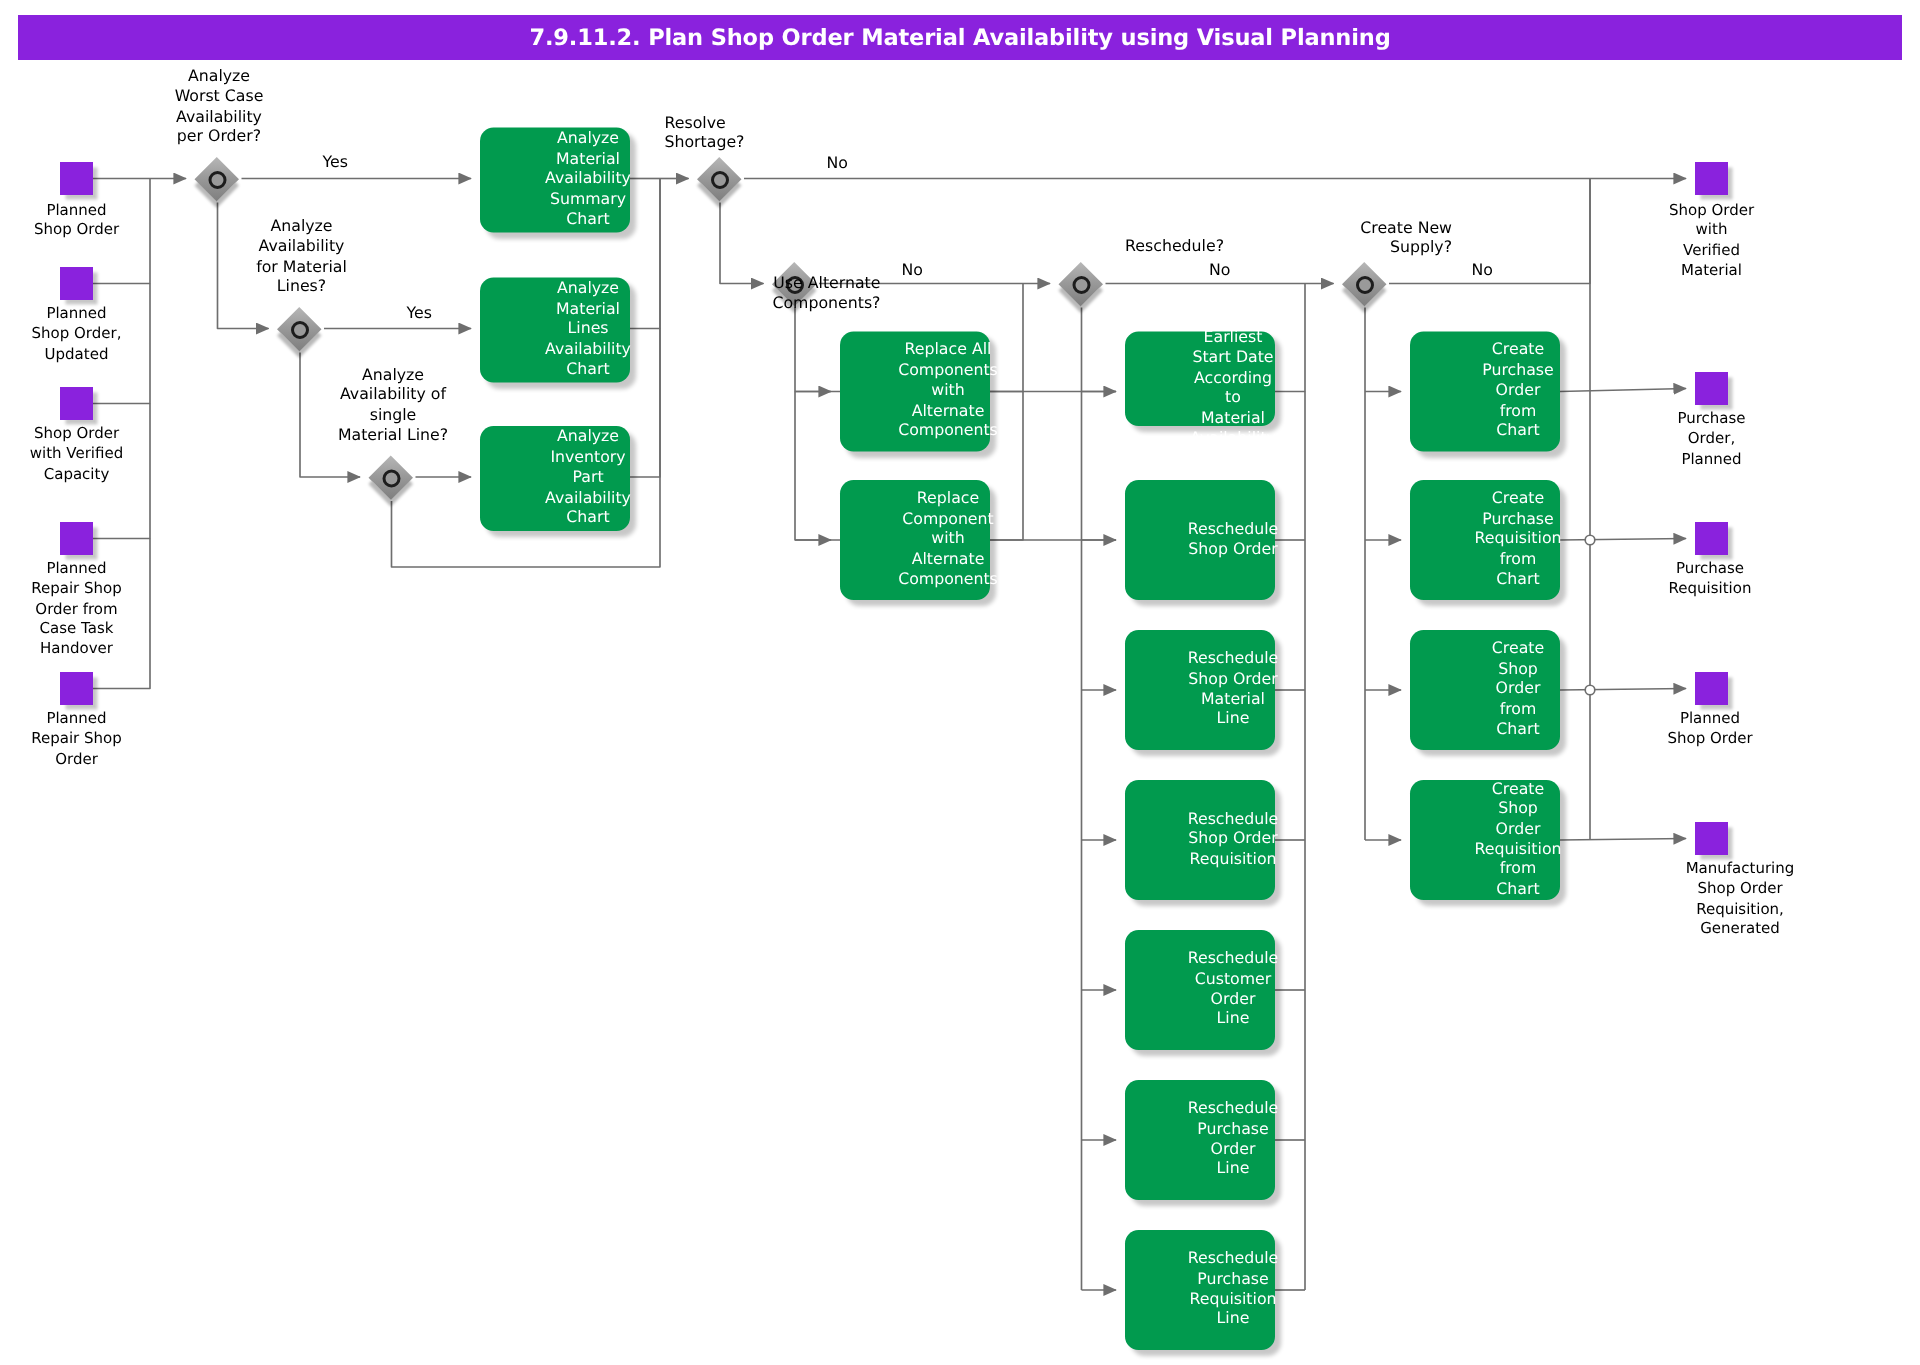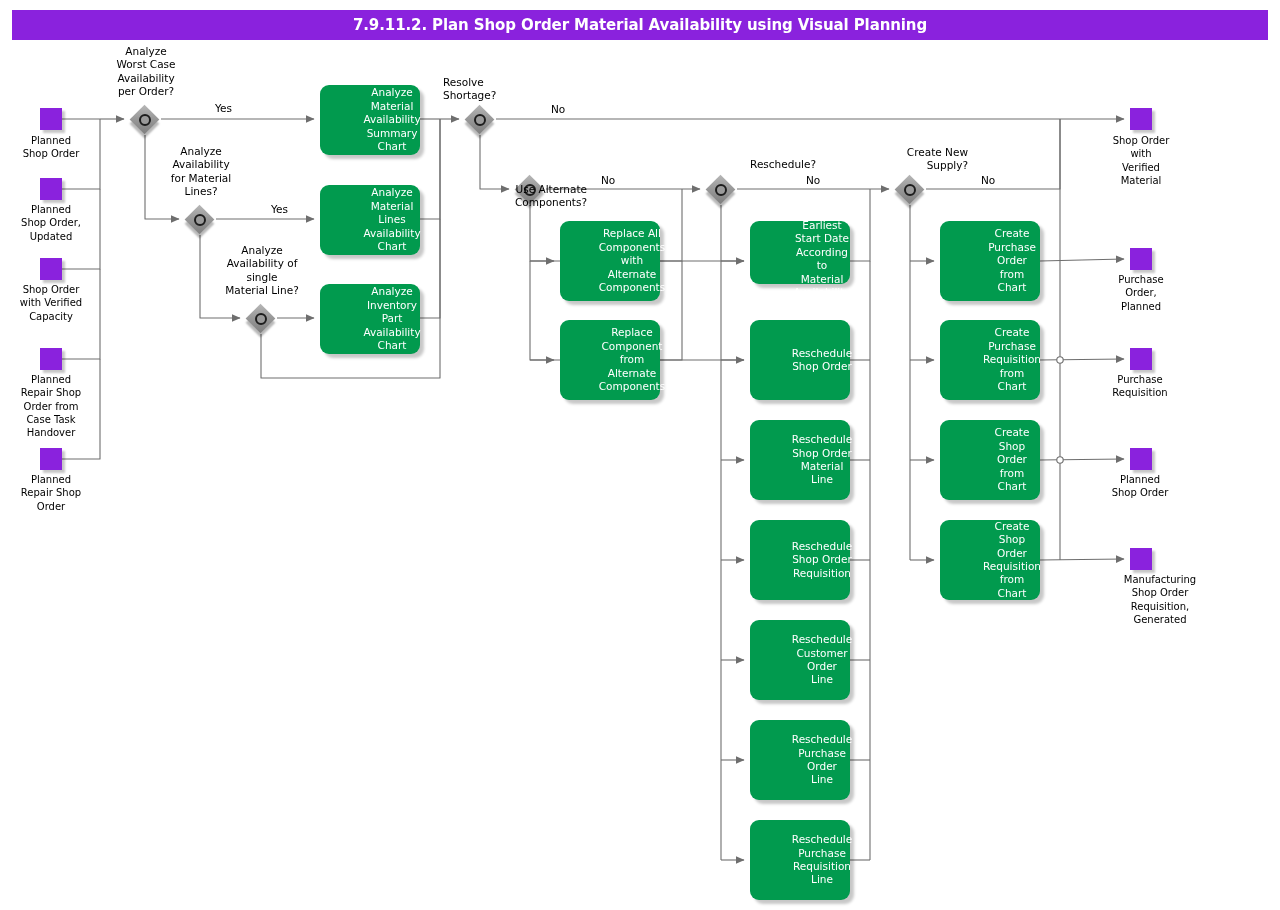--- a/index.html
+++ b/index.html
@@ -350,21 +350,21 @@
   </div>
 
   <div class="activity" style="left:560px; top:221px; width:100px; height:80px;">
     <span class="activity-label">Replace All
 Components
 with Alternate
 Components</span>
   </div>
   <div class="activity" style="left:560px; top:320px; width:100px; height:80px;">
     <span class="activity-label">Replace
-Component from
+Component with
 Alternate
 Components</span>
   </div>
 
   <div class="activity" style="left:750px; top:221px; width:100px; height:63px;">
     <span class="activity-label">Update Earliest
 Start Date
 According to
 Material
 Availability</span>

